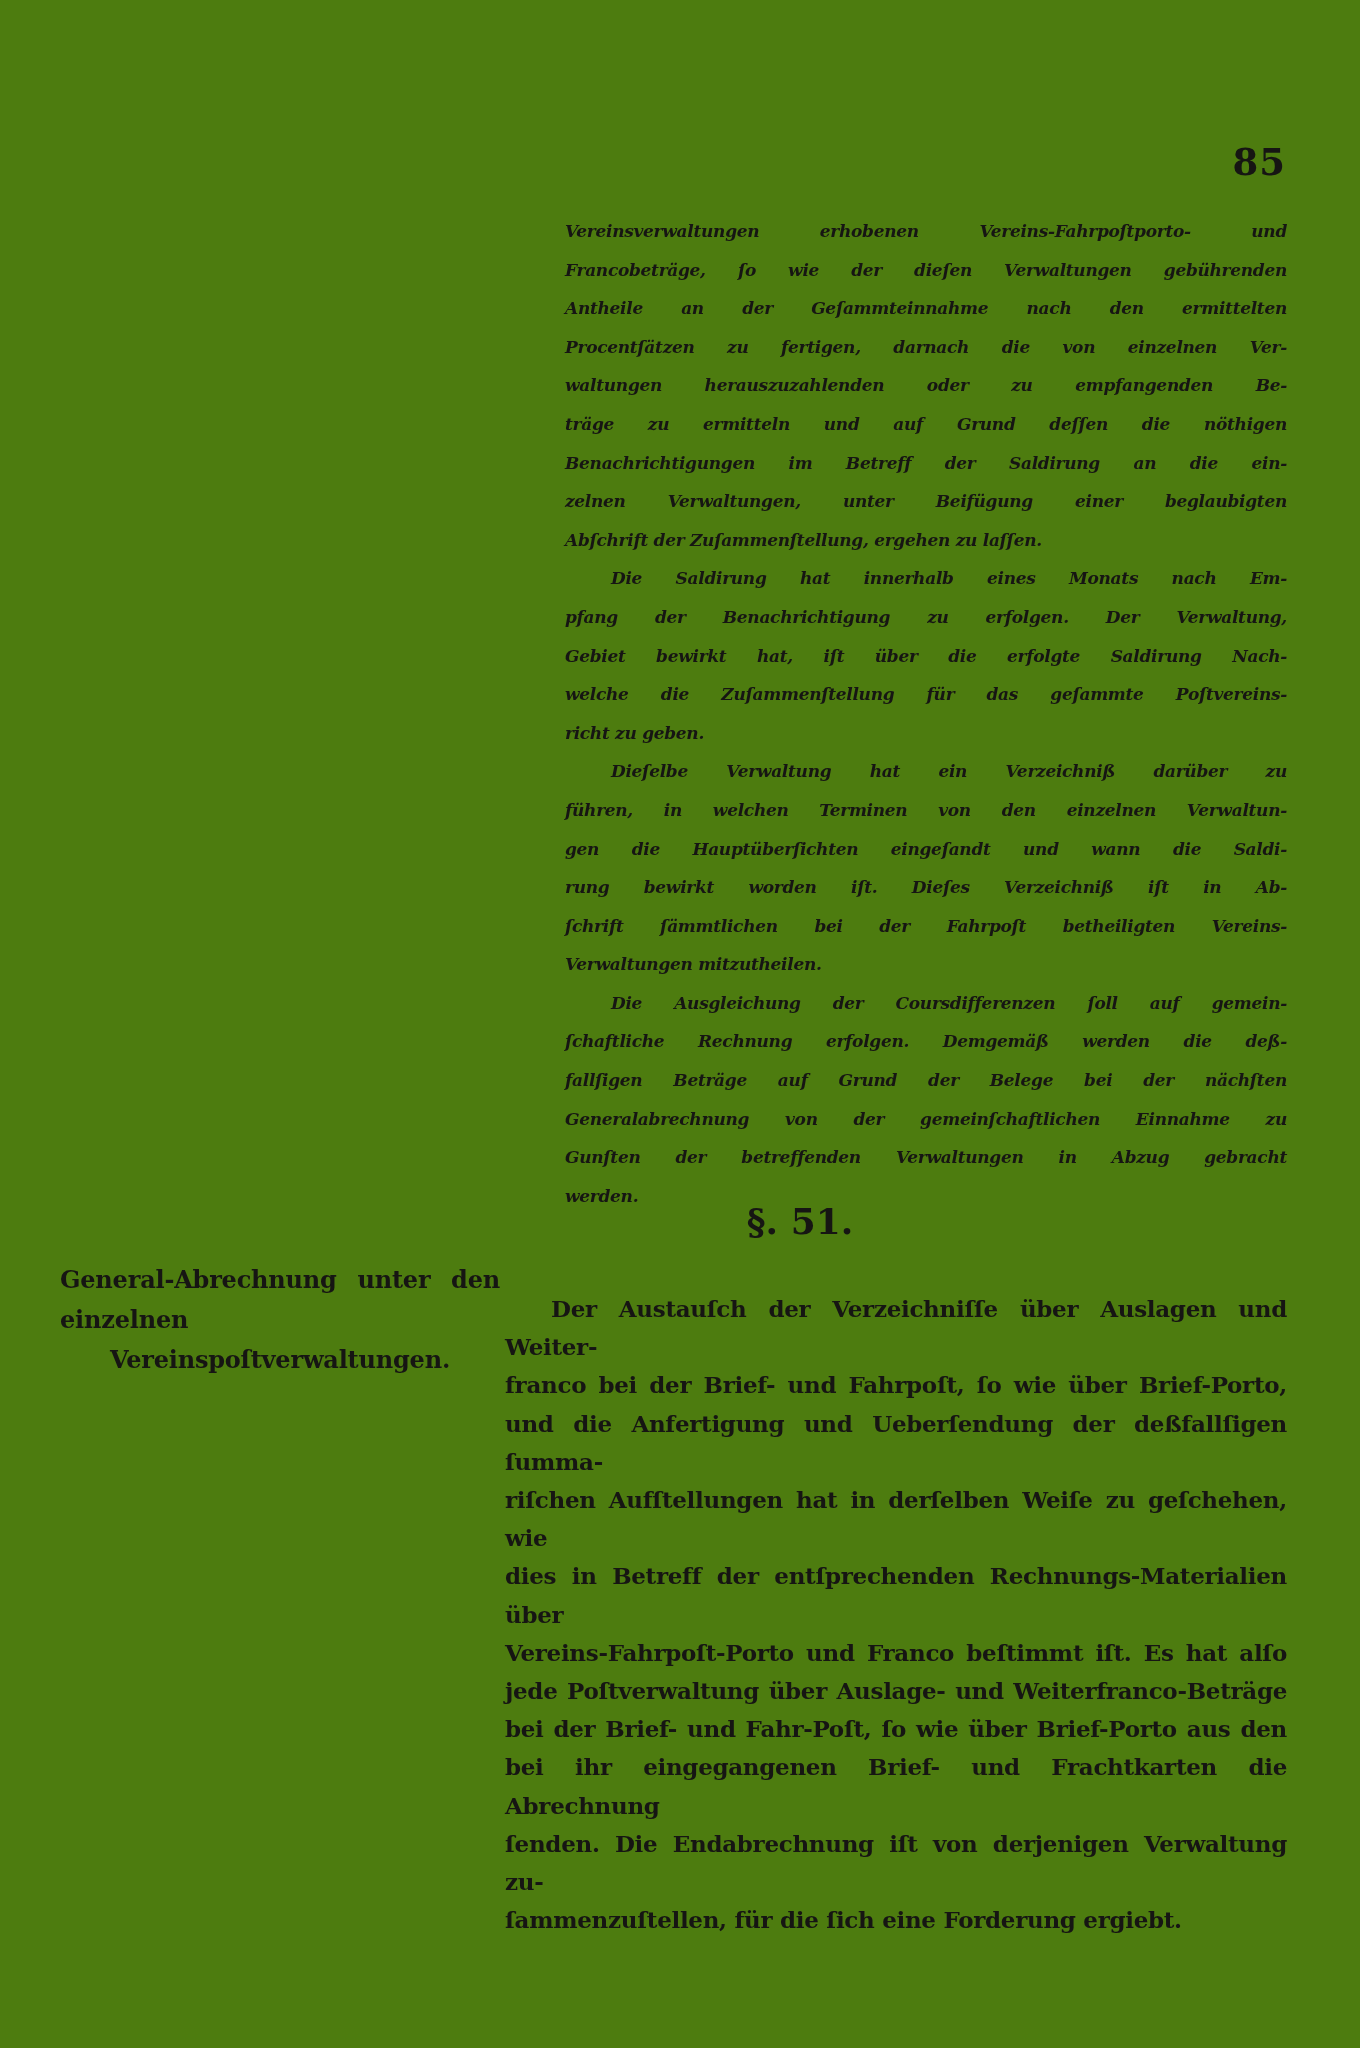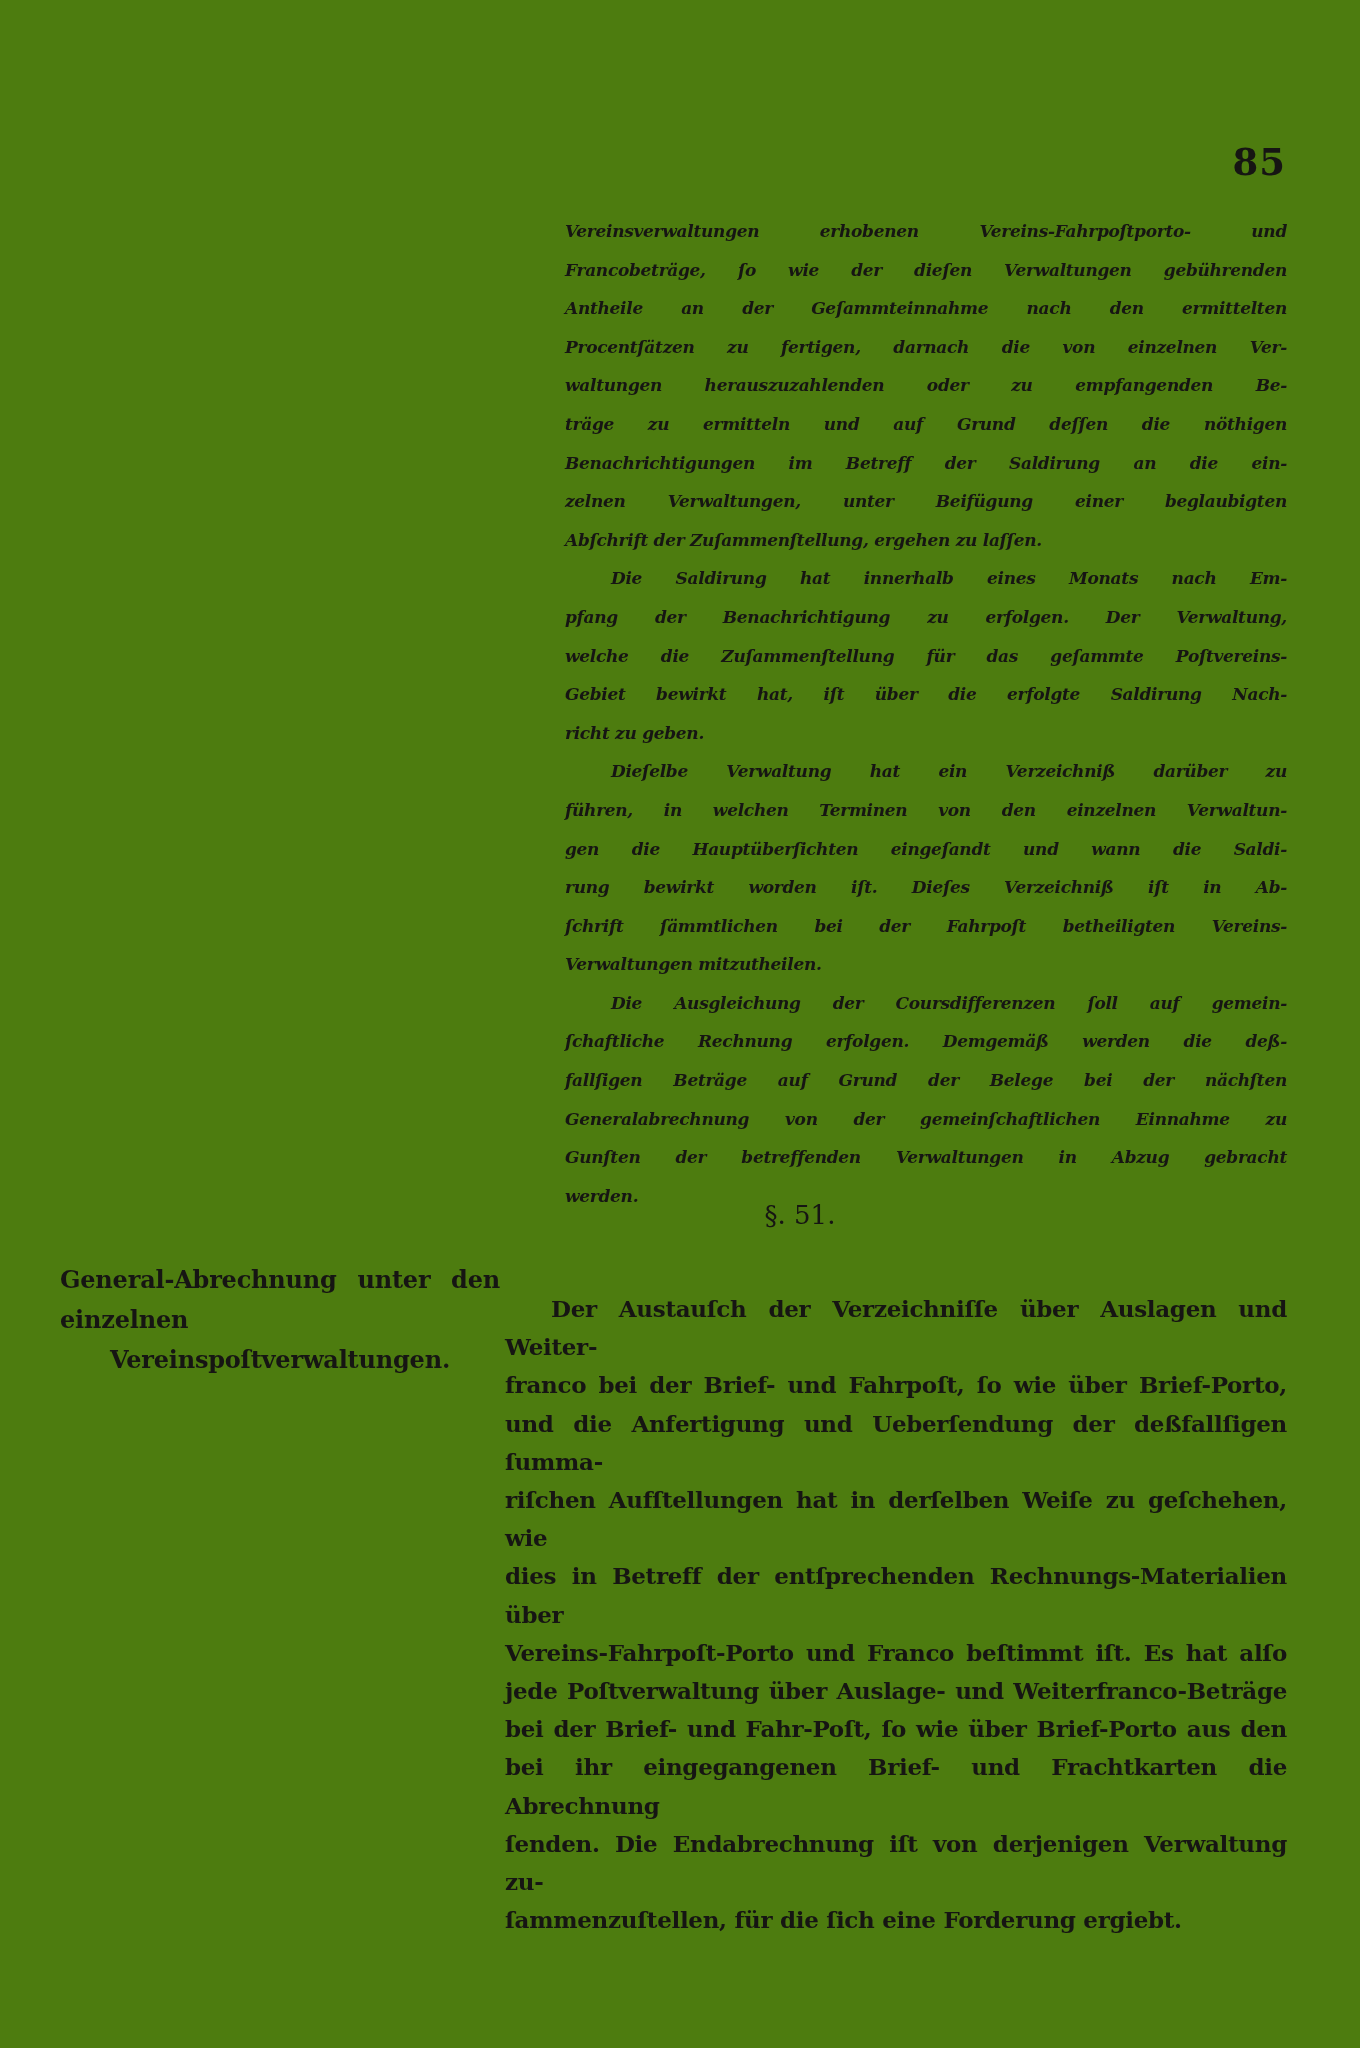--- a/index.html
+++ b/index.html
@@ -61,22 +61,22 @@
   }
   .para.indent .line:first-child {
     text-indent: 46px;
   }
   .heading51 {
     position: absolute;
     left: 505px;
     top: 1200px;
     width: 590px;
     text-align: center;
-    font-size: 26px;
-    font-weight: normal;
+    font-size: 36px;
+    font-weight: bold;
   }
   .marginnote {
     position: absolute;
     left: 60px;
     top: 1260px;
     width: 440px;
     font-size: 24px;
     font-weight: bold;
     letter-spacing: -0.2px;
     line-height: 40px;
@@ -106,22 +106,22 @@
       <div class="line">waltungen herauszuzahlenden oder zu empfangenden Be-</div>
       <div class="line">träge zu ermitteln und auf Grund deſſen die nöthigen</div>
       <div class="line">Benachrichtigungen im Betreff der Saldirung an die ein-</div>
       <div class="line">zelnen Verwaltungen, unter Beifügung einer beglaubigten</div>
       <div class="line last">Abſchrift der Zuſammenſtellung, ergehen zu laſſen.</div>
     </div>
 
     <div class="para indent">
       <div class="line">Die Saldirung hat innerhalb eines Monats nach Em-</div>
       <div class="line">pfang der Benachrichtigung zu erfolgen.  Der Verwaltung,</div>
+      <div class="line">Gebiet bewirkt hat, iſt über die erfolgte Saldirung Nach-</div>
       <div class="line">welche die Zuſammenſtellung für das geſammte Poſtvereins-</div>
-      <div class="line">Gebiet bewirkt hat, iſt über die erfolgte Saldirung Nach-</div>
       <div class="line last">richt zu geben.</div>
     </div>
 
     <div class="para indent">
       <div class="line">Dieſelbe Verwaltung hat ein Verzeichniß darüber zu</div>
       <div class="line">führen, in welchen Terminen von den einzelnen Verwaltun-</div>
       <div class="line">gen die Hauptüberſichten eingeſandt und wann die Saldi-</div>
       <div class="line">rung bewirkt worden iſt.  Dieſes Verzeichniß iſt in Ab-</div>
       <div class="line">ſchrift ſämmtlichen bei der Fahrpoſt betheiligten Vereins-</div>
       <div class="line last">Verwaltungen mitzutheilen.</div>

